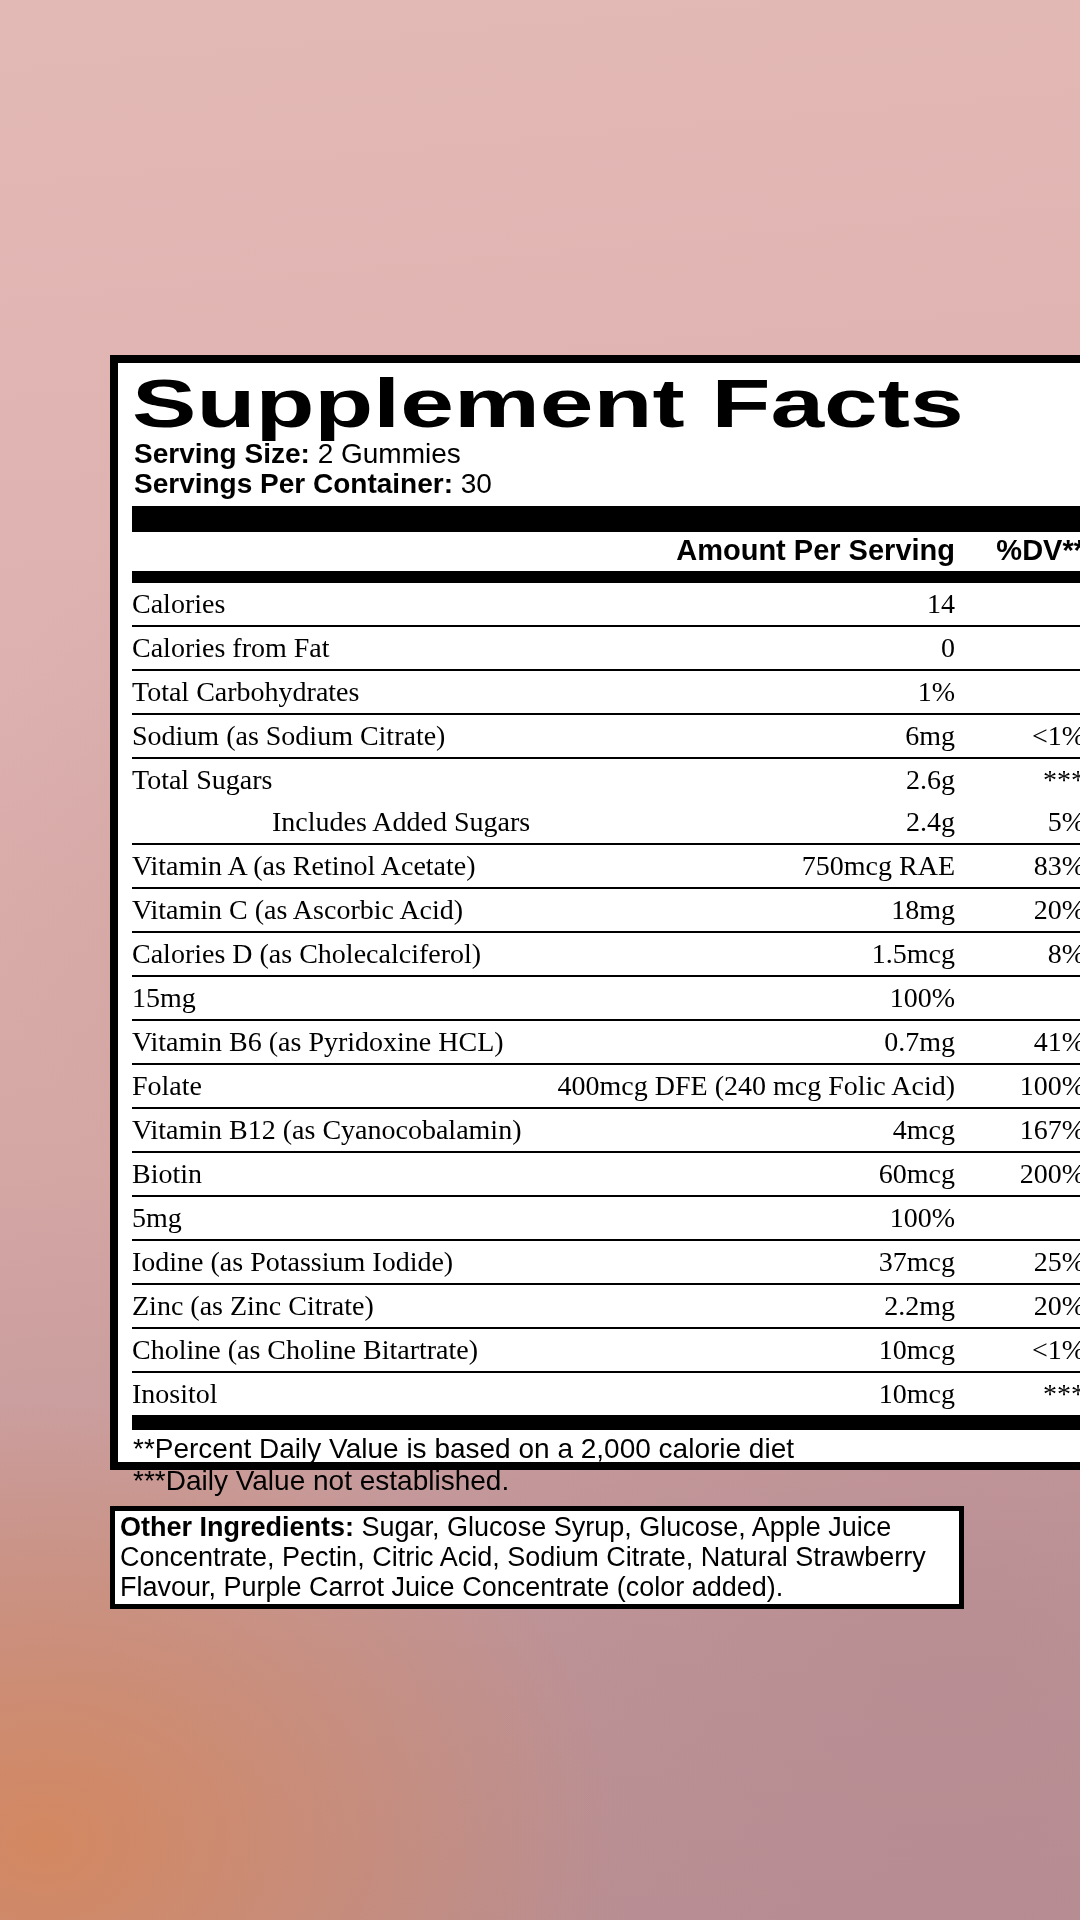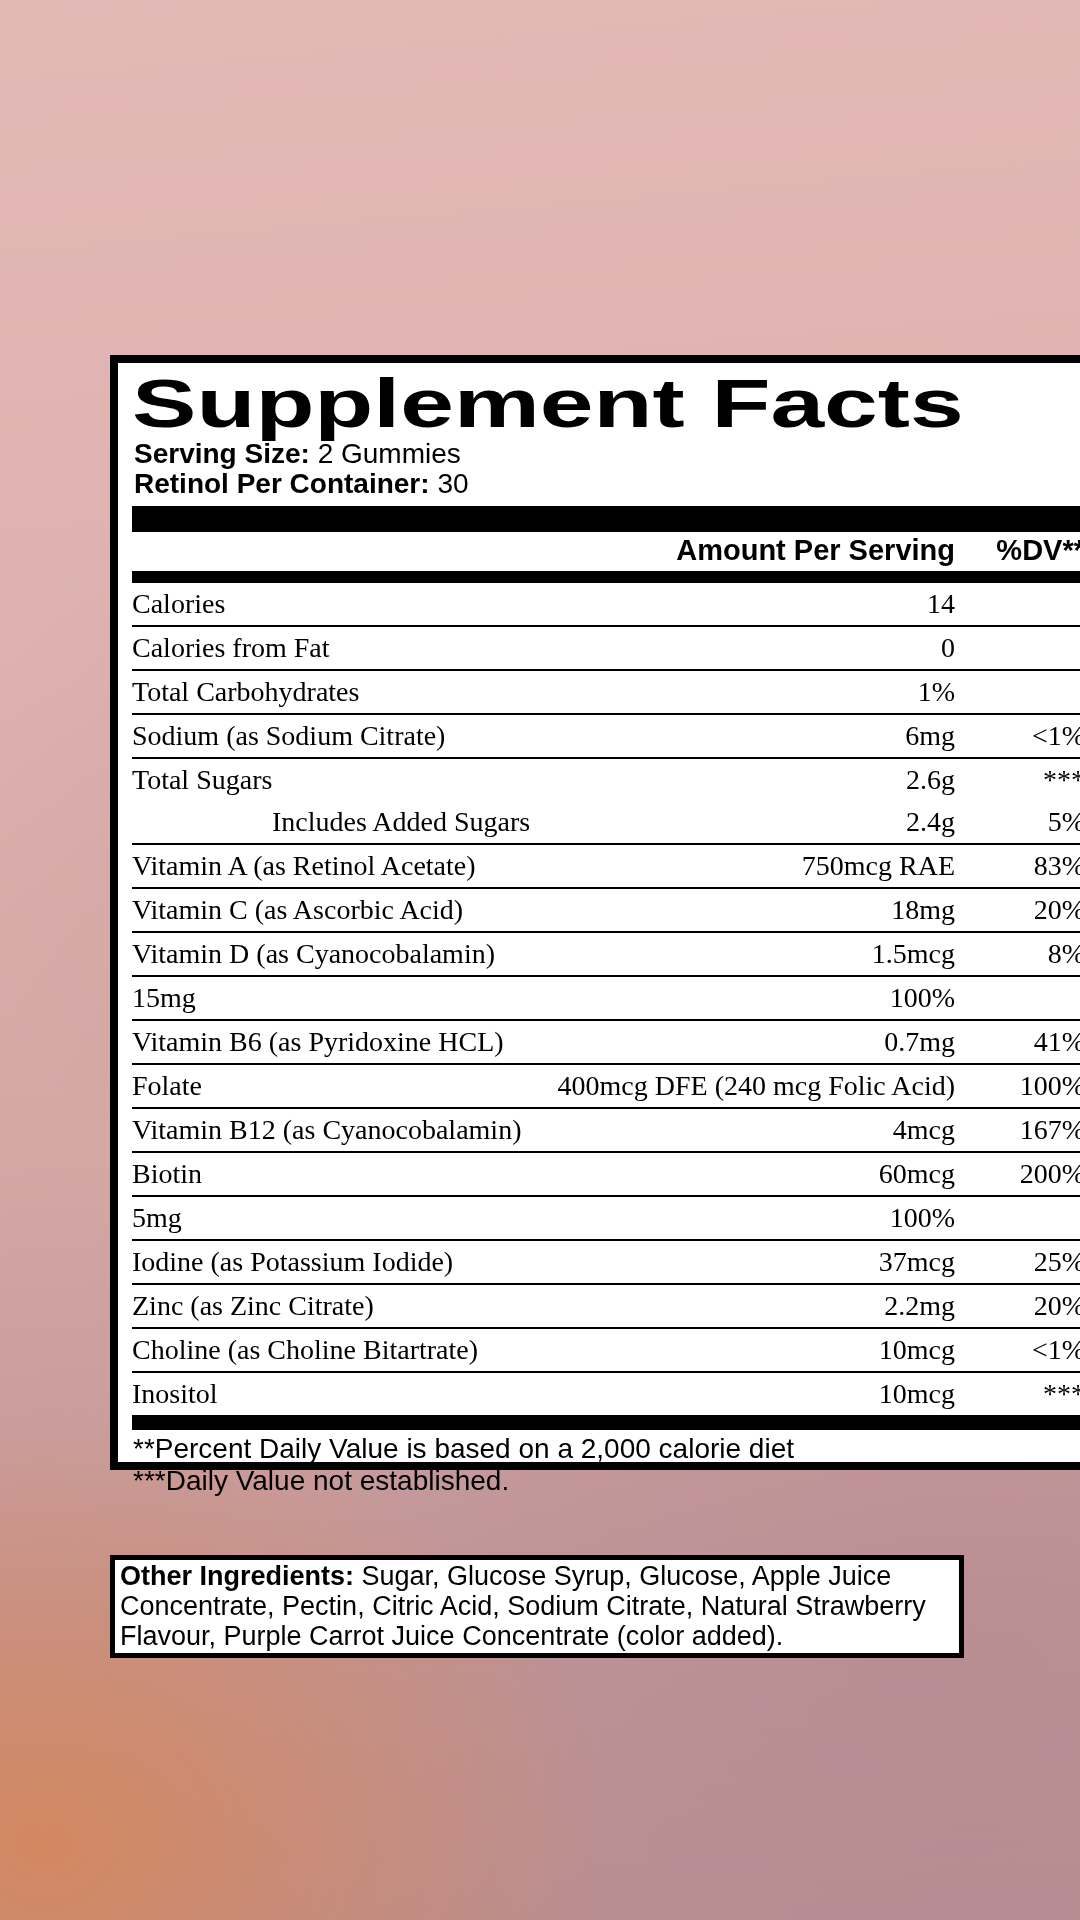--- a/index.html
+++ b/index.html
@@ -33,39 +33,39 @@
   .hdr-row{height:36px;font-weight:bold;font-size:29px;}
   .hdr-row .amt,.row .amt{text-align:right;white-space:nowrap;}
   .hdr-row .dv,.row .dv{text-align:right;white-space:nowrap;}
   .rows{margin-top:0px;font-family:Liberation Serif, serif;}
   .row{height:42px;font-size:28px;border-bottom:2px solid #000;}
   .row.no-div{border-bottom:none;}
   .row .name{white-space:nowrap;}
   .row.indent .name{padding-left:140px;}
   .footnotes{font-size:28px;line-height:32px;margin-top:3px;margin-left:1px;}
   .oi-box{
-    position:absolute;left:110px;top:1555px;width:854px;min-height:100px;
+    position:absolute;left:110px;top:1506px;width:854px;min-height:100px;
     background:#ffffff;border:5px solid #000;box-sizing:border-box;
     padding:1px 5px 2px 5px;color:#000;
     font-size:27px;line-height:30px;
   }
   .oi-box .lbl{font-weight:bold;}
 </style>
 </head>
 <body>
 
 <div class="sf-box">
   <div class="sf-title">Supplement Facts</div>
 
   <div class="serv-line">
     <span class="lbl">Serving Size:</span>
     <span>2 Gummies</span>
   </div>
   <div class="serv-line">
-    <span class="lbl">Retinol Per Container:</span>
+    <span class="lbl">Servings Per Container:</span>
     <span>30</span>
   </div>
 
   <div class="bar-thick"></div>
 
   <div class="hdr-row">
     <span class="name"></span>
     <span class="amt">Amount Per Serving</span>
     <span class="dv">%DV**</span>
   </div>
@@ -106,21 +106,21 @@
         <span class="name">Vitamin A (as Retinol Acetate)</span>
         <span class="amt">750mcg RAE</span>
         <span class="dv">83%</span>
       </div>
       <div class="row">
         <span class="name">Vitamin C (as Ascorbic Acid)</span>
         <span class="amt">18mg</span>
         <span class="dv">20%</span>
       </div>
       <div class="row">
-        <span class="name">Vitamin D (as Cyanocobalamin)</span>
+        <span class="name">Calories D (as Cholecalciferol)</span>
         <span class="amt">1.5mcg</span>
         <span class="dv">8%</span>
       </div>
       <div class="row">
         <span class="amt">15mg</span>
         <span class="dv">100%</span>
       </div>
       <div class="row">
         <span class="name">Vitamin B6 (as Pyridoxine HCL)</span>
         <span class="amt">0.7mg</span>

